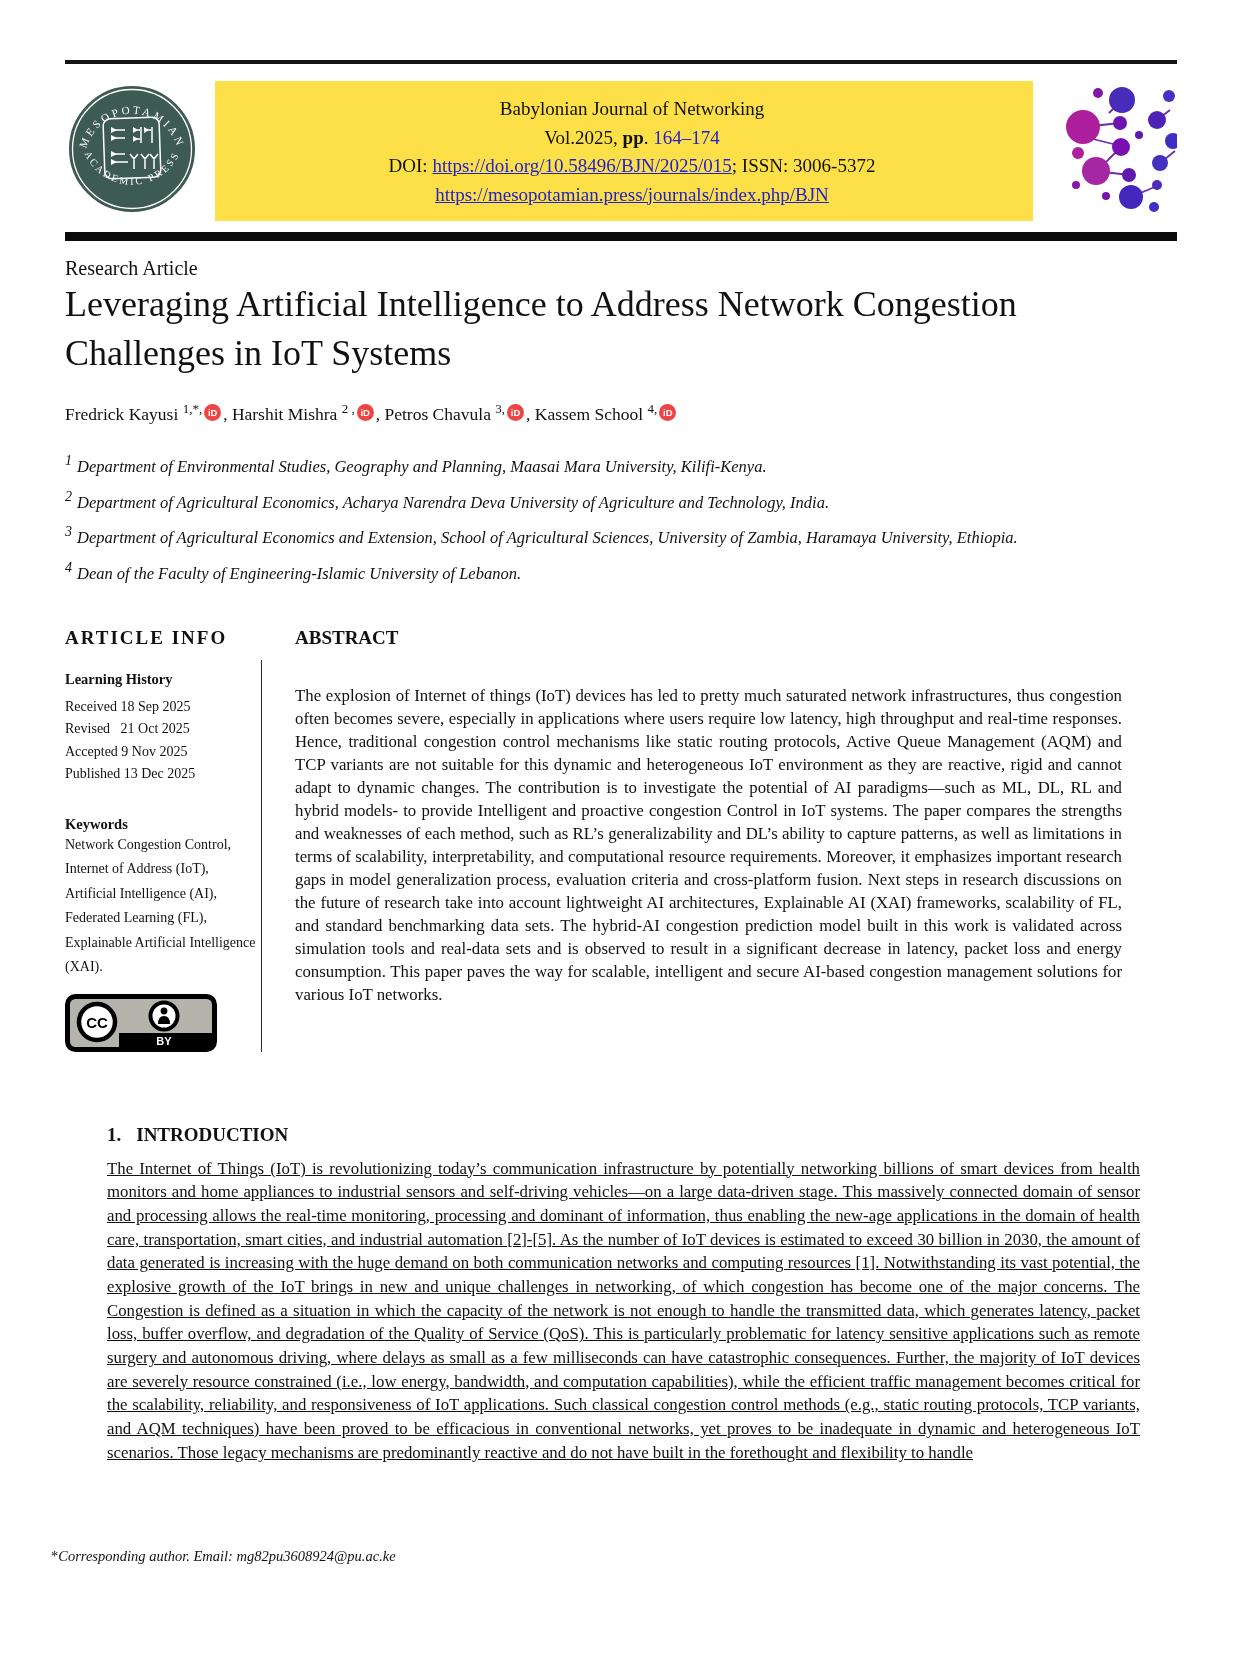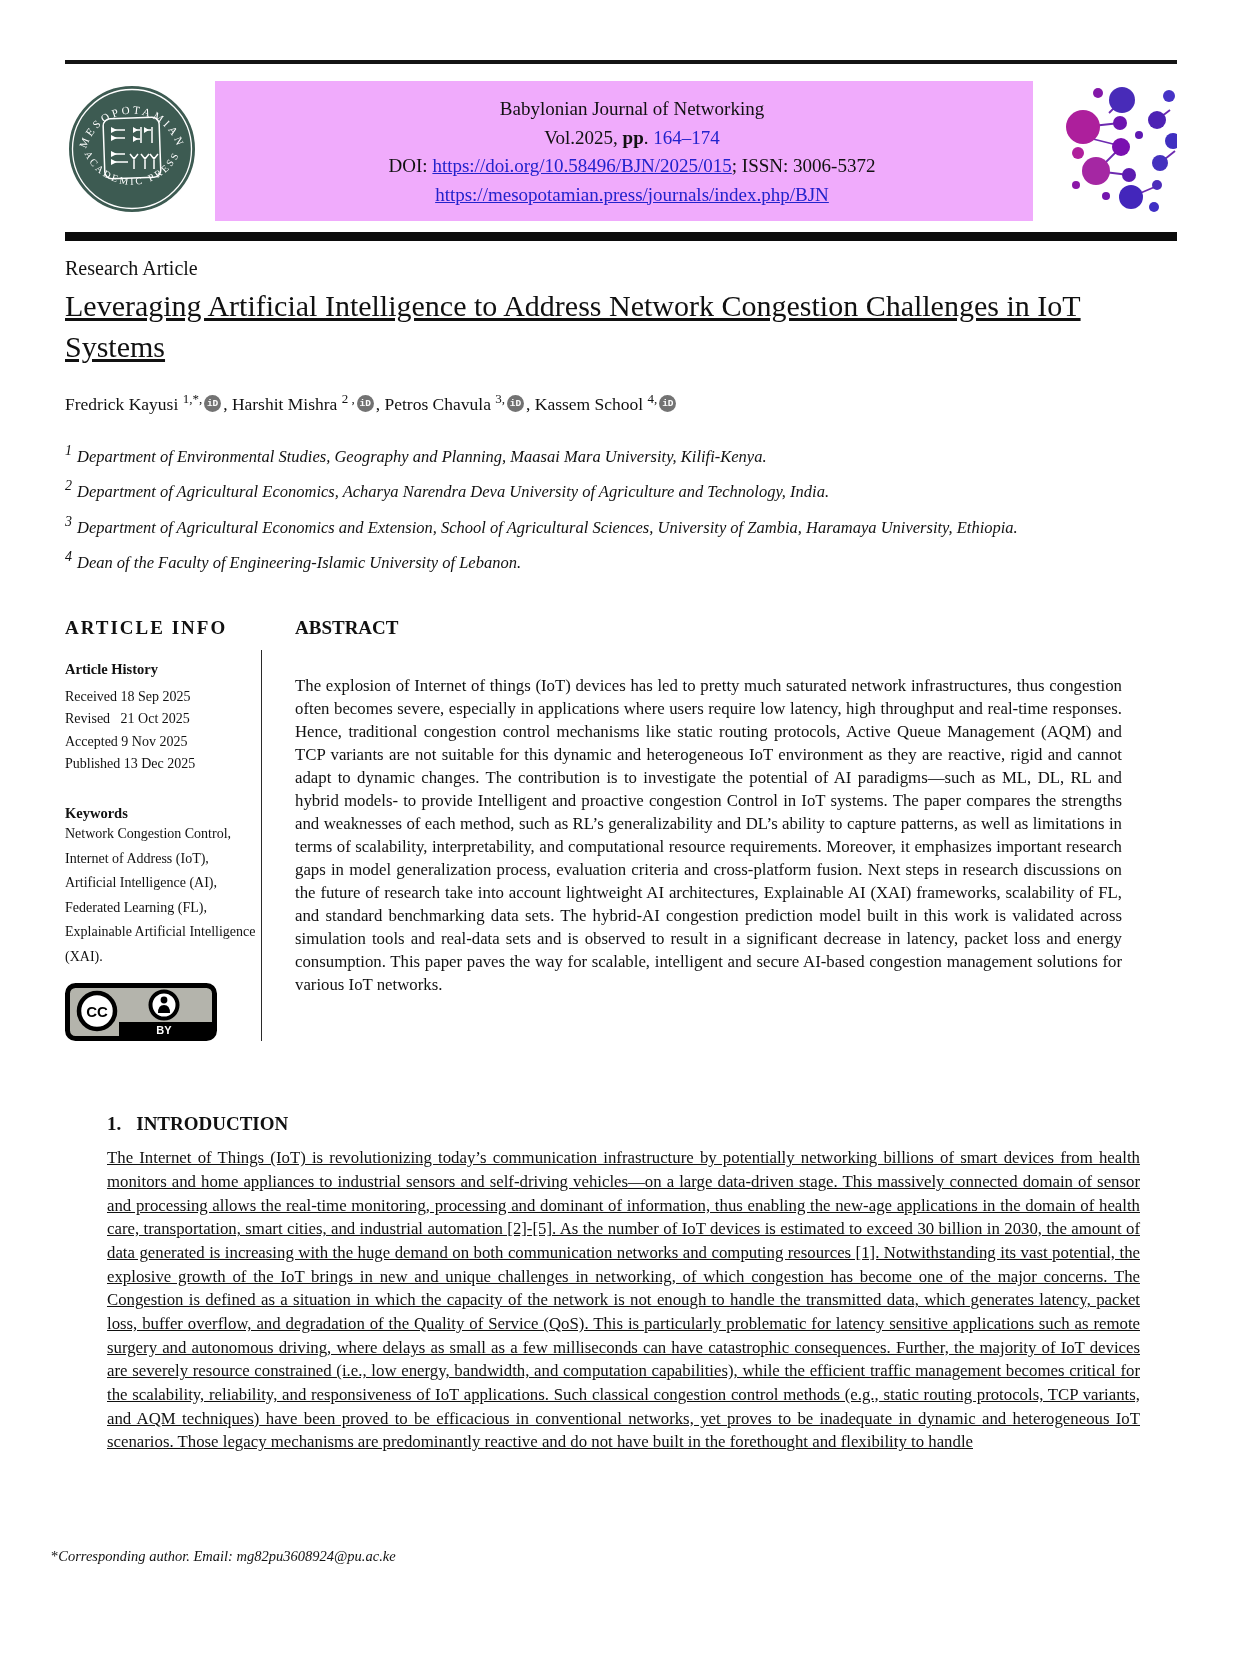--- a/index.html
+++ b/index.html
@@ -11,36 +11,36 @@
   }
   .inner { padding:0 65px; }
 
   .top-rule { margin-top:60px; height:4px; background:#141414; }
   .thick-rule { margin-top:11px; height:9px; background:#0b0b0b; }
 
   .header-row { margin-top:17px; display:flex; align-items:center; }
   .logo-wrap { width:134px; flex:0 0 134px; }
   .journal-box {
     flex:1 1 auto; margin-left:16px; margin-right:32px;
-    background:#f0abfc; min-height:130px; padding:14px 10px 12px 26px;
+    background:#fde047; min-height:130px; padding:14px 10px 12px 26px;
     text-align:center; font-size:19px; line-height:1.5;
   }
   .net-wrap { width:112px; flex:0 0 112px; }
   .link { color:#2222cc; text-decoration:underline; cursor:pointer;margin-top:24px; }
   .pages-blue { color:#2222cc; }
   .bold { font-weight:bold; }
 
   .research-article { margin-top:16px; font-size:20px; }
-  .paper-title { margin-top:6px; font-size:30px; font-weight:400; line-height:1.35;text-decoration:underline; }
+  .paper-title { font-size:36px; font-weight:400; line-height:1.35; }
 
   .authors { margin-top:24px; font-size:17.5px; }
   .authors sup { font-size:13px; }
   .orcid {
     display:inline-block; width:17px; height:17px; border-radius:50%;
-    background:#737373; color:#fff; font-family:Liberation Mono, monospace;
+    background:#ef4444; color:#fff; font-family:Liberation Sans, sans-serif;
     font-size:9.5px; font-weight:bold; text-align:center; line-height:17px;
     vertical-align:4px; margin:0 2px;
   }
 
   .affils { margin-top:28px; }
   .affil { font-style:italic; font-size:16.5px; margin-bottom:12px; }
   .affil sup { font-size:14px; margin-right:5px; }
 
   .info-abstract { margin-top:44px; display:flex; align-items:stretch; }
   .info-col { width:196px; flex:0 0 196px; }
@@ -154,21 +154,21 @@
     <div class="affils">
       <div class="affil"><sup>1</sup><span>Department of Environmental Studies, Geography and Planning, Maasai Mara University, Kilifi-Kenya.</span></div>
       <div class="affil"><sup>2</sup><span>Department of Agricultural Economics, Acharya Narendra Deva University of Agriculture and Technology, India.</span></div>
       <div class="affil"><sup>3</sup><span>Department of Agricultural Economics and Extension, School of Agricultural Sciences, University of Zambia, Haramaya University, Ethiopia.</span></div>
       <div class="affil"><sup>4</sup><span>Dean of the Faculty of Engineering-Islamic University of Lebanon.</span></div>
     </div>
 
     <div class="info-abstract">
       <div class="info-col">
         <div class="block-heading ls">ARTICLE INFO</div>
-        <div class="hist-heading">Article History</div>
+        <div class="hist-heading">Learning History</div>
         <div class="hist-lines">Received 18 Sep 2025
 Revised   21 Oct 2025
 Accepted 9 Nov 2025
 Published 13 Dec 2025</div>
         <div class="kw-heading">Keywords</div>
         <div>
           <div class="kw-line">Network Congestion Control,</div>
           <div class="kw-line">Internet of Address (IoT),</div>
           <div class="kw-line">Artificial Intelligence (AI),</div>
           <div class="kw-line">Federated Learning (FL),</div>

